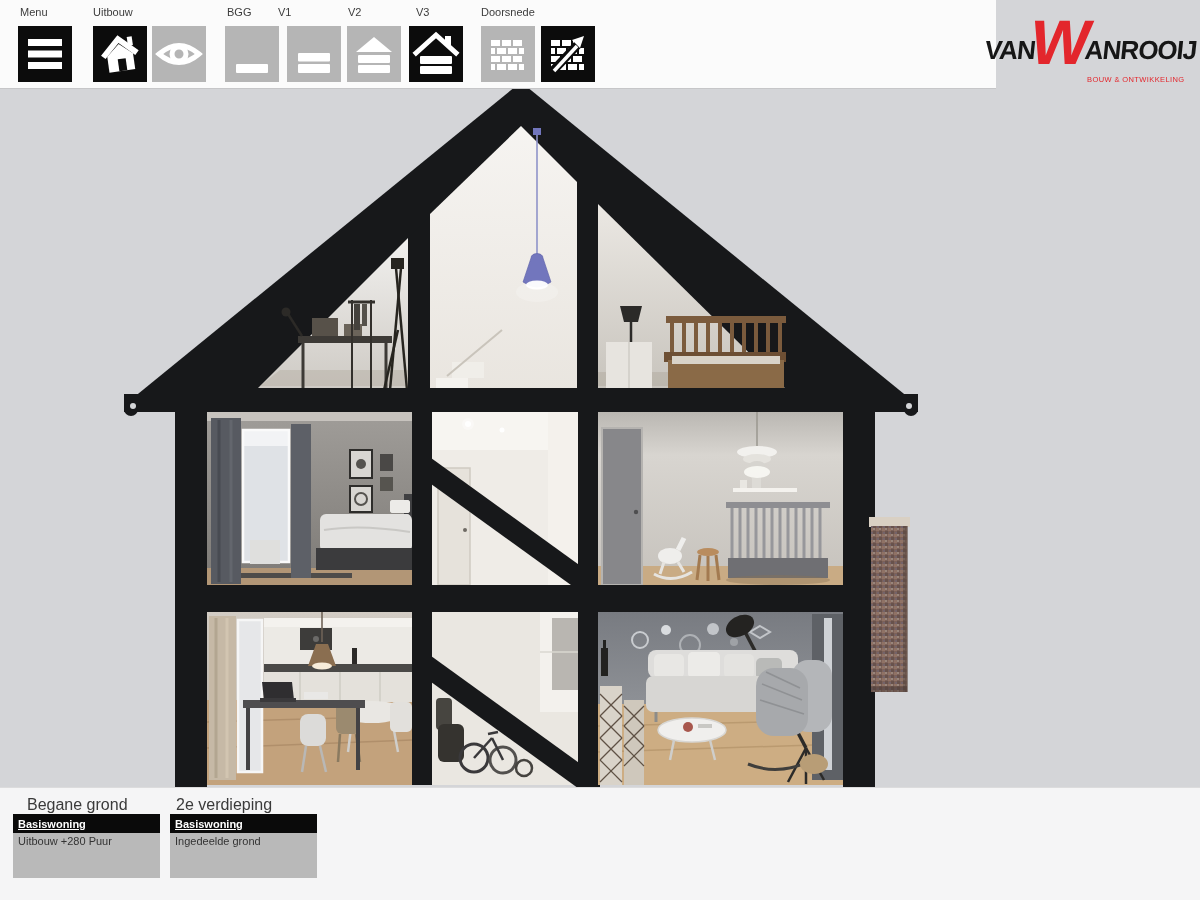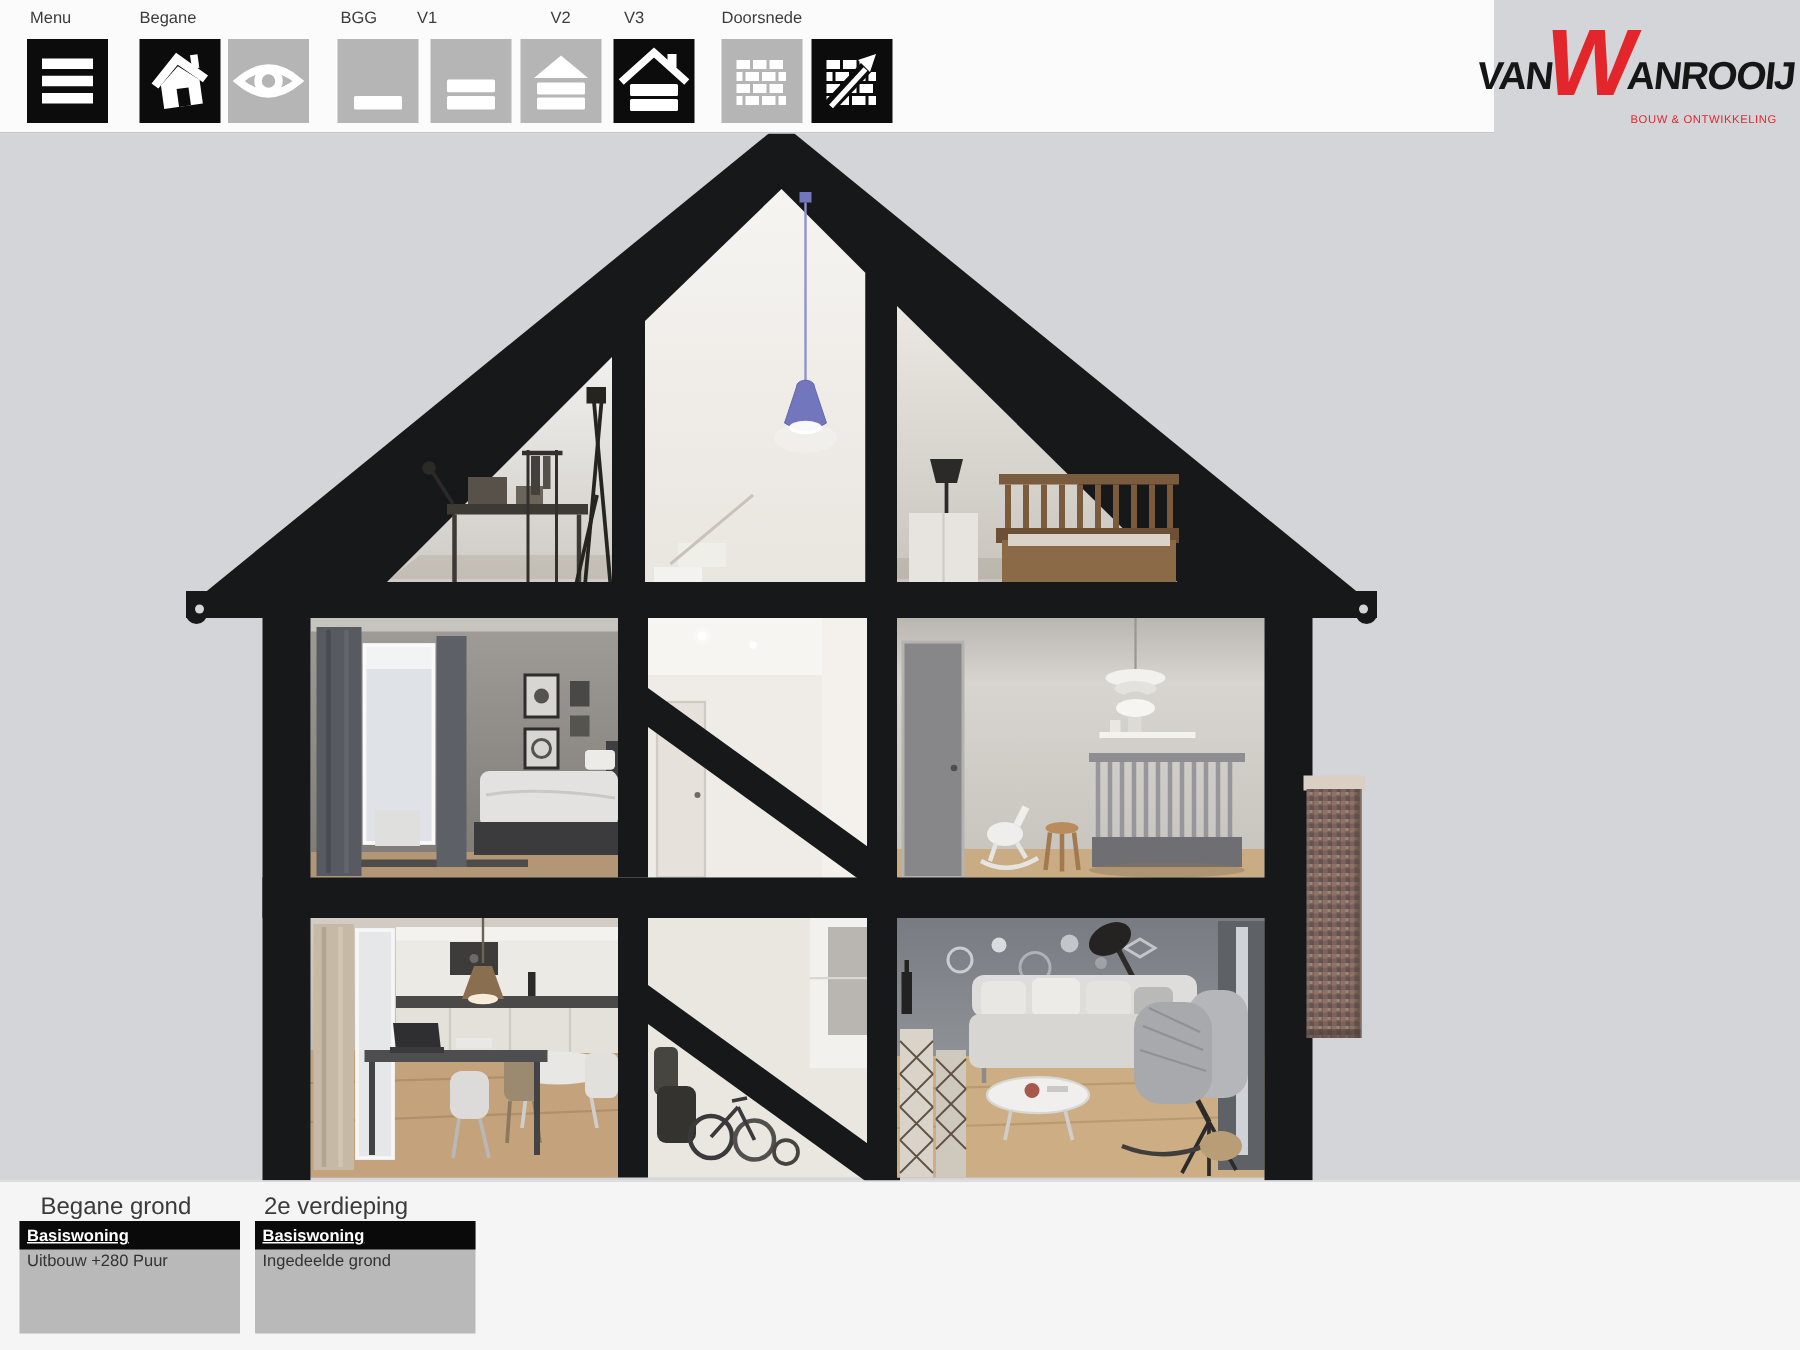--- a/index.html
+++ b/index.html
@@ -24,36 +24,36 @@
   .logo .l-rest{left:100px;top:21px;font-size:26px;letter-spacing:-1px;color:#161616;transform:skewX(-6deg);}
   .logo .l-tag{left:102px;top:60px;font-size:7.5px;letter-spacing:0.4px;font-weight:normal;}
 
   
   .scene{position:absolute;top:88px;left:0;width:1200px;height:712px;z-index:1;}
 
   
   .footer{position:absolute;top:787px;left:0;width:1200px;height:113px;
           background:#f5f5f6;border-top:1px solid #dcdcdd;z-index:6;}
   .panel-label{position:absolute;top:8px;font-size:16px;color:#3a3a3a;}
-  .panel{position:absolute;top:26px;width:147px;height:75px;background:#b9b9b9;}
+  .panel{position:absolute;top:26px;width:147px;height:64px;background:#b9b9b9;}
   .opt{box-sizing:border-box;height:15px;padding:2px 5px 0 5px;font-size:11px;
        color:#333;cursor:pointer;white-space:nowrap;overflow:hidden;}
   .opt.selected{height:19px;padding-top:4px;background:#0a0a0a;color:#ffffff;
                 font-weight:bold;text-decoration:underline;}
 </style>
 </head>
 <body>
 
 <div class="toolbar">
 
   <span class="tb-label" style="left:20px">Menu</span>
-  <span class="tb-label" style="left:93px">Begane</span>
+  <span class="tb-label" style="left:93px">Uitbouw</span>
   <span class="tb-label" style="left:227px">BGG</span>
   <span class="tb-label" style="left:278px">V1</span>
-  <span class="tb-label" style="left:367px">V2</span>
+  <span class="tb-label" style="left:348px">V2</span>
   <span class="tb-label" style="left:416px">V3</span>
   <span class="tb-label" style="left:481px">Doorsnede</span>
 
   <button class="tb-btn sel" style="left:18px">
     <svg viewBox="0 0 54 56">
       <rect x="10" y="13" width="34" height="7" fill="#fff"></rect>
       <rect x="10" y="24.5" width="34" height="7" fill="#fff"></rect>
       <rect x="10" y="36" width="34" height="7" fill="#fff"></rect>
     </svg>
   </button>

